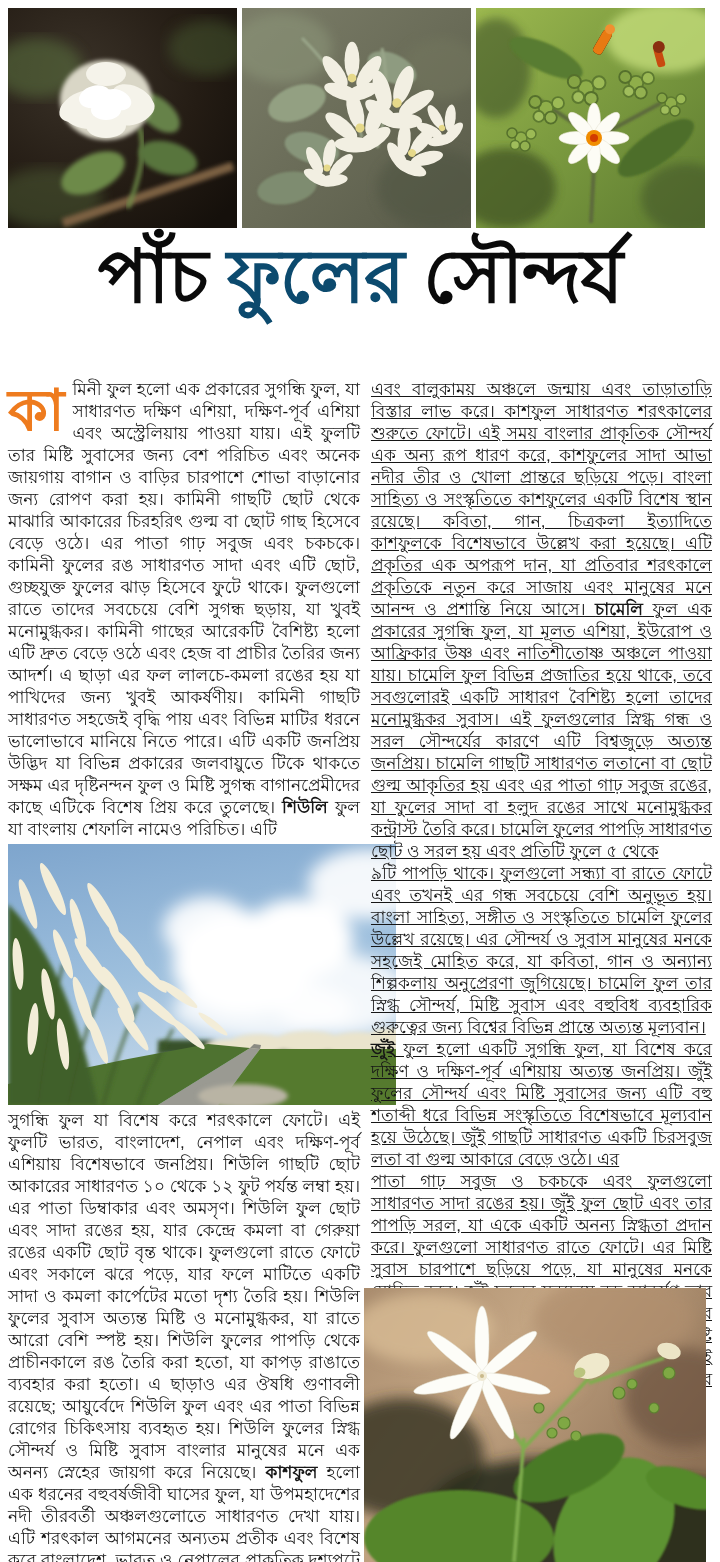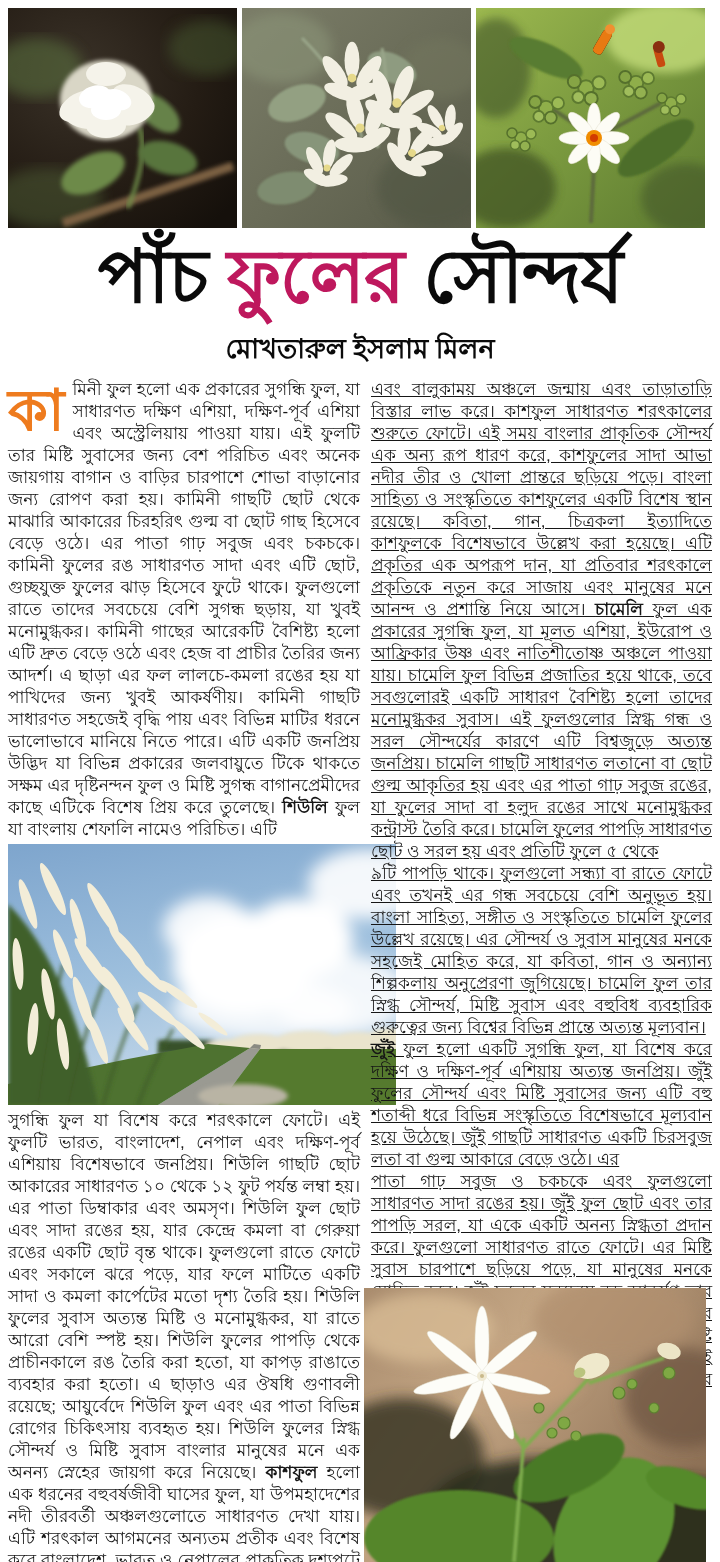--- a/index.html
+++ b/index.html
@@ -182,23 +182,22 @@
             <ellipse cx="0" cy="-18" rx="6.5" ry="17" transform="rotate(315)"></ellipse>
           </g>
           <circle r="8" fill="#f08c00"></circle>
           <circle r="4" fill="#d23c00"></circle>
         </g>
       </svg>
     </div>
   </div>
 
   <div class="title-block">
-    <span>পাঁচ </span><span style="color: #be185d;">ফুলের</span><span> সৌন্দর্য</span>
-  </div>
-  <div class="byline">মোখতারুল ইসলাম মিলন</div>
+    <span>পাঁচ </span><span style="color: #0c4a6e;">ফুলের</span><span> সৌন্দর্য</span>
+  </div>
 
   <div class="col col-left">
     <p><span class="dropcap" style="color: rgb(238, 123, 30);">কা</span><span><span>মিনী ফুল হলো এক প্রকারের সুগন্ধি ফুল, যা সাধারণত দক্ষিণ এশিয়া, দক্ষিণ-পূর্ব এশিয়া এবং অস্ট্রেলিয়ায় পাওয়া যায়। এই ফুলটি তার মিষ্টি সুবাসের জন্য বেশ পরিচিত এবং অনেক জায়গায় বাগান ও বাড়ির চারপাশে শোভা বাড়ানোর জন্য রোপণ করা হয়। কামিনী গাছটি ছোট থেকে মাঝারি আকারের চিরহরিৎ গুল্ম বা ছোট গাছ হিসেবে বেড়ে ওঠে। এর পাতা গাঢ় সবুজ এবং চকচকে। কামিনী ফুলের রঙ সাধারণত সাদা এবং এটি ছোট, গুচ্ছযুক্ত ফুলের ঝাড় হিসেবে ফুটে থাকে। ফুলগুলো রাতে তাদের সবচেয়ে বেশি সুগন্ধ ছড়ায়, যা খুবই মনোমুগ্ধকর। কামিনী গাছের আরেকটি বৈশিষ্ট্য হলো এটি দ্রুত বেড়ে ওঠে এবং হেজ বা প্রাচীর তৈরির জন্য আদর্শ। এ ছাড়া এর ফল লালচে-কমলা রঙের হয় যা পাখিদের জন্য খুবই আকর্ষণীয়। কামিনী গাছটি সাধারণত সহজেই বৃদ্ধি পায় এবং বিভিন্ন মাটির ধরনে ভালোভাবে মানিয়ে নিতে পারে। এটি একটি জনপ্রিয় উদ্ভিদ যা বিভিন্ন প্রকারের জলবায়ুতে টিকে থাকতে সক্ষম এর দৃষ্টিনন্দন ফুল ও মিষ্টি সুগন্ধ বাগানপ্রেমীদের কাছে এটিকে বিশেষ প্রিয় করে তুলেছে। </span><span class="bold">শিউলি</span><span> ফুল যা বাংলায় শেফালি নামেও পরিচিত। এটি</span></span></p>
     <span class="kash-photo">
       <svg width="388" height="261" viewBox="0 0 388 261" xmlns="http://www.w3.org/2000/svg">
         <defs>
           <linearGradient id="sky" x1="0" y1="0" x2=".3" y2="1">
             <stop offset="0%" stop-color="#7ea5cd"></stop>
               <stop offset="55%" stop-color="#9dbfdd"></stop>
               <stop offset="100%" stop-color="#c6d9ea"></stop>

